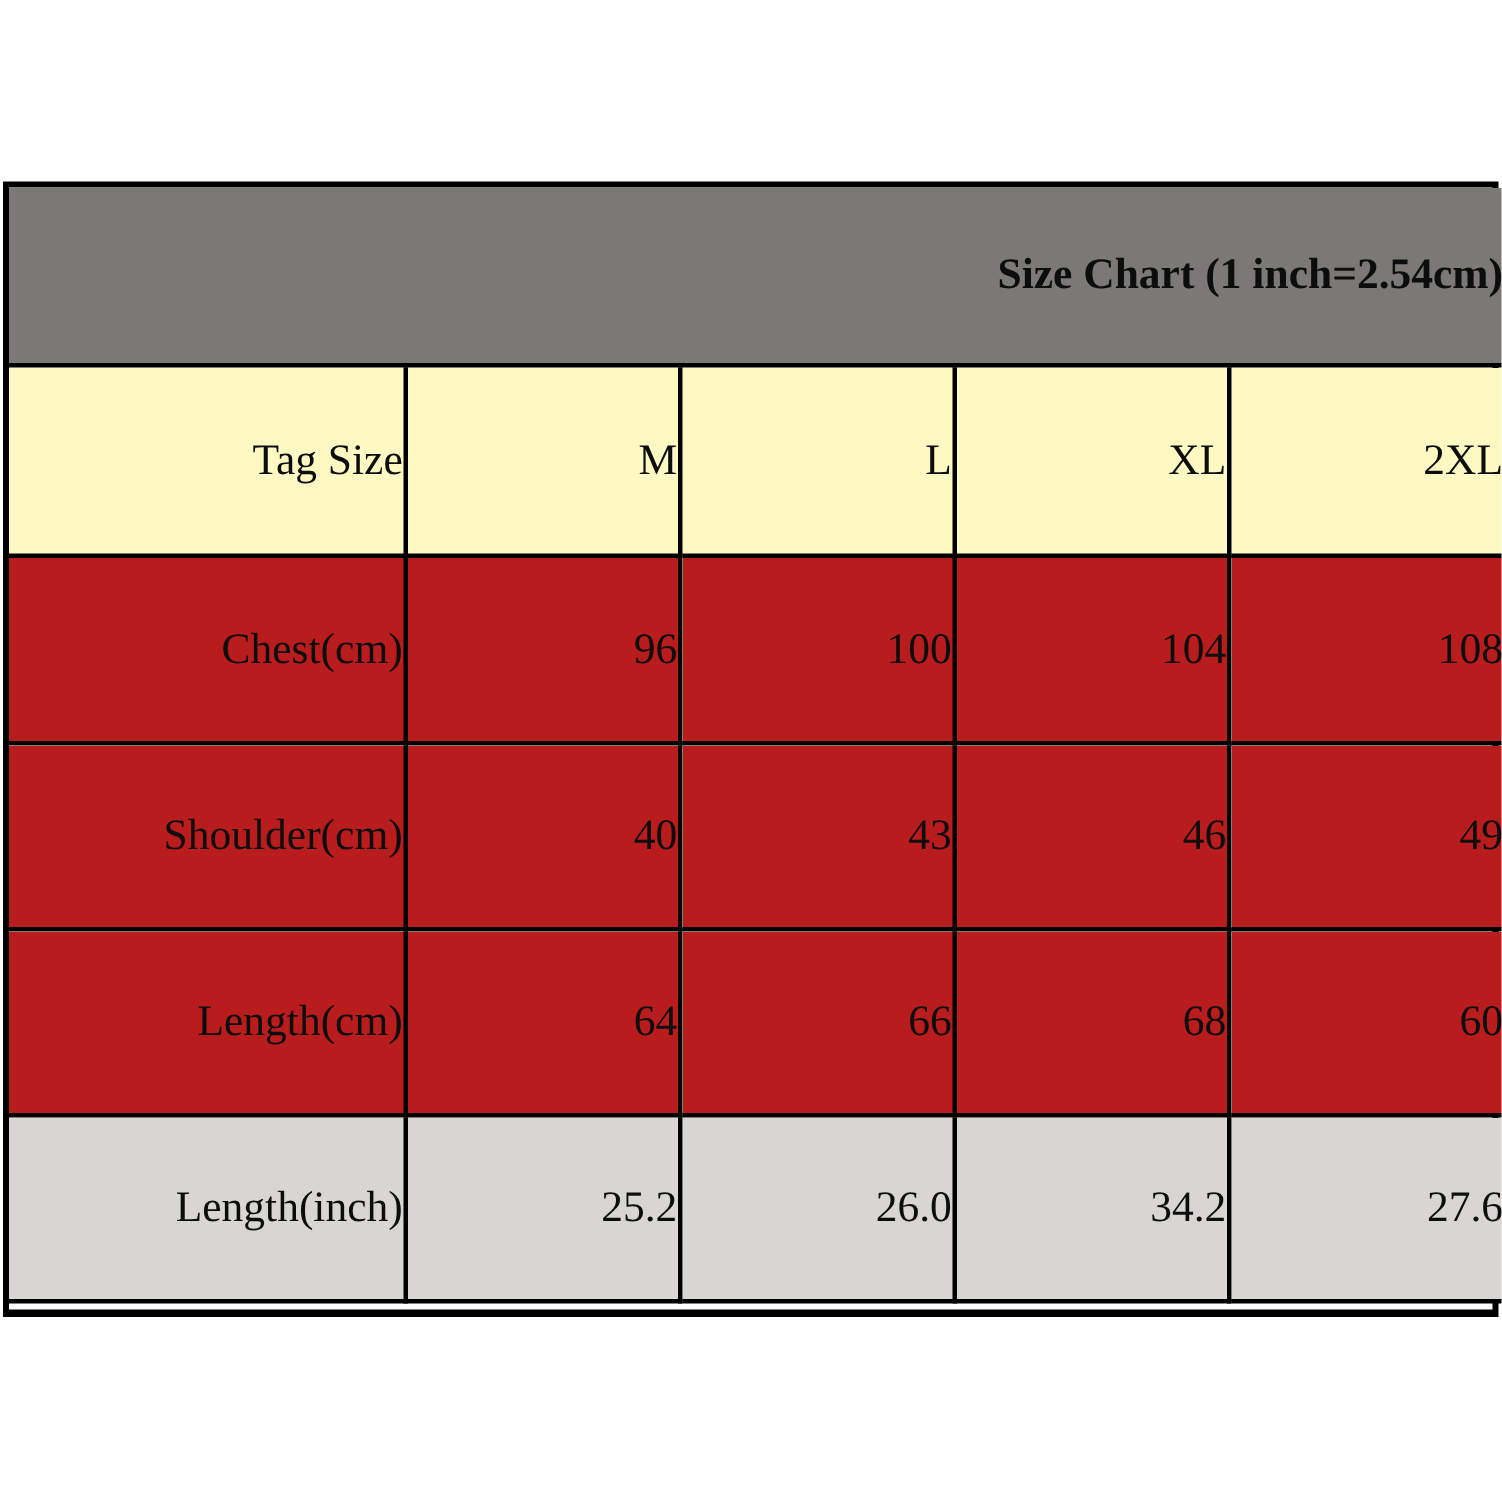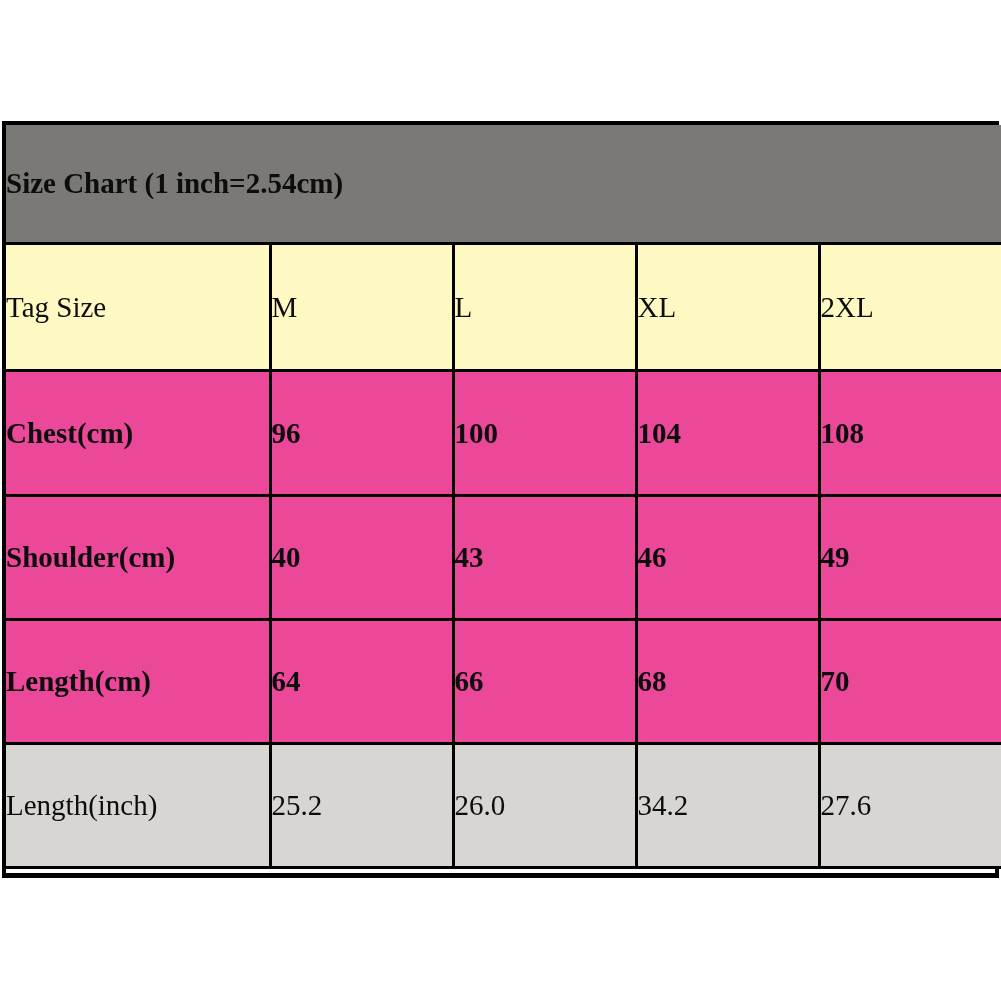--- a/index.html
+++ b/index.html
@@ -29,21 +29,21 @@
     width: 100%;
     height: 100%;
     border-collapse: collapse;
     table-layout: fixed;
   }
 
   table.size-chart td {
     border: 3px solid #000000;
     color: #0d0d0d;
     font-size: 29px;
-    text-align: left;
+    text-align: right;
     vertical-align: middle;
     padding: 0;
     overflow: hidden;
   }
   table.size-chart tr > td:first-child { border-left: none; }
   table.size-chart tr > td:last-child  { border-right: none; }
   table.size-chart tr:first-child > td { border-top: none; }
 
   td.title-cell {
     background: #7b7976;
@@ -57,21 +57,21 @@
     background: #fef9c3;
     height: 80px;
   }
 
   td.row-label {
     text-align: left;
     padding-left: 6px;
   }
 
   tr.data-row td { height: 78px; }
-  tr.data-row.plain td { background: #ec4899; font-weight: bold; }
+  tr.data-row.plain td { background: #b91c1c; }
   tr.data-row.alt td   { background: #d7d6d3; }
 
   td.footer-cell {
     background: #7b7976;
     font-weight: bold;
     font-size: 31px;
     height: 76px;
     color: #111111;
     border-bottom: 2px solid #141414;
   }
@@ -121,21 +121,21 @@
       <td>46</td>
       <td>49</td>
     </tr>
 
 
     <tr class="data-row plain">
       <td class="row-label">Length(cm)</td>
       <td>64</td>
       <td>66</td>
       <td>68</td>
-      <td>70</td>
+      <td>60</td>
     </tr>
 
     <tr class="data-row alt">
       <td class="row-label">Length(inch)</td>
       <td>25.2</td>
       <td>26.0</td>
       <td>34.2</td>
       <td>27.6</td>
     </tr>
 

